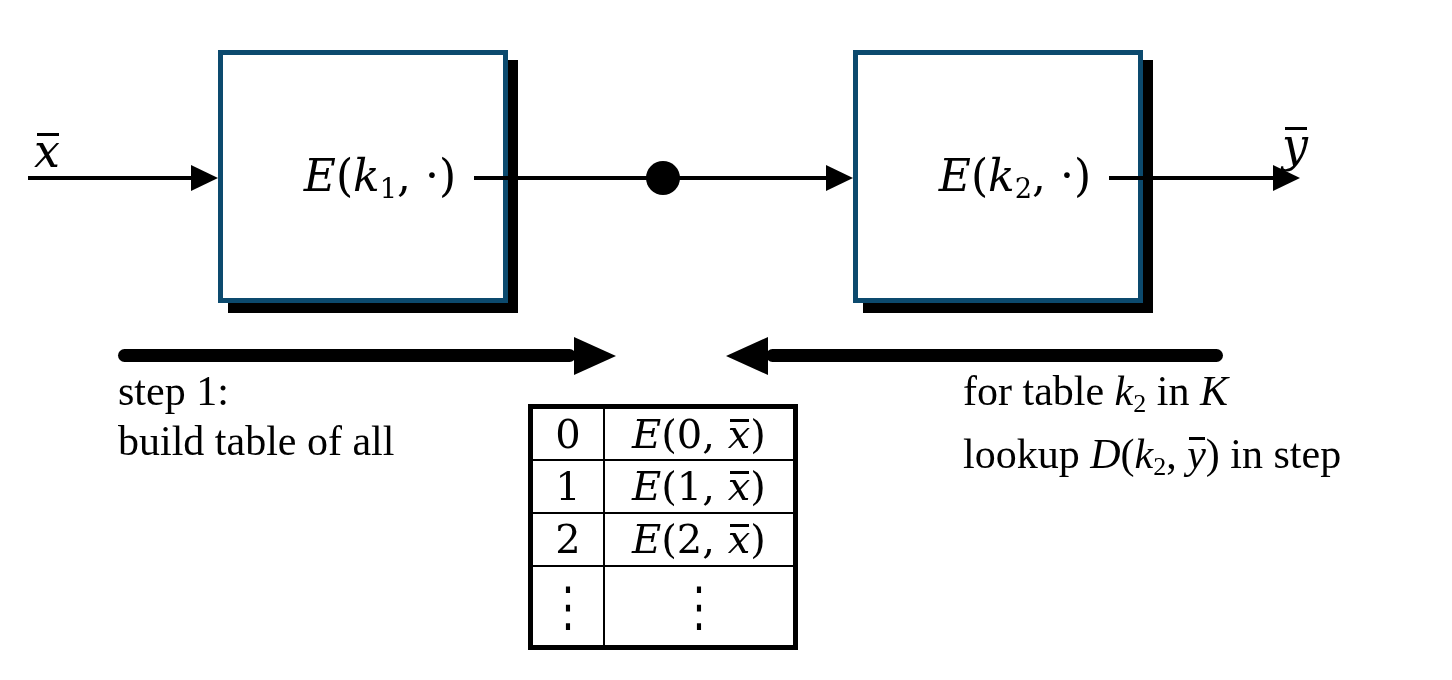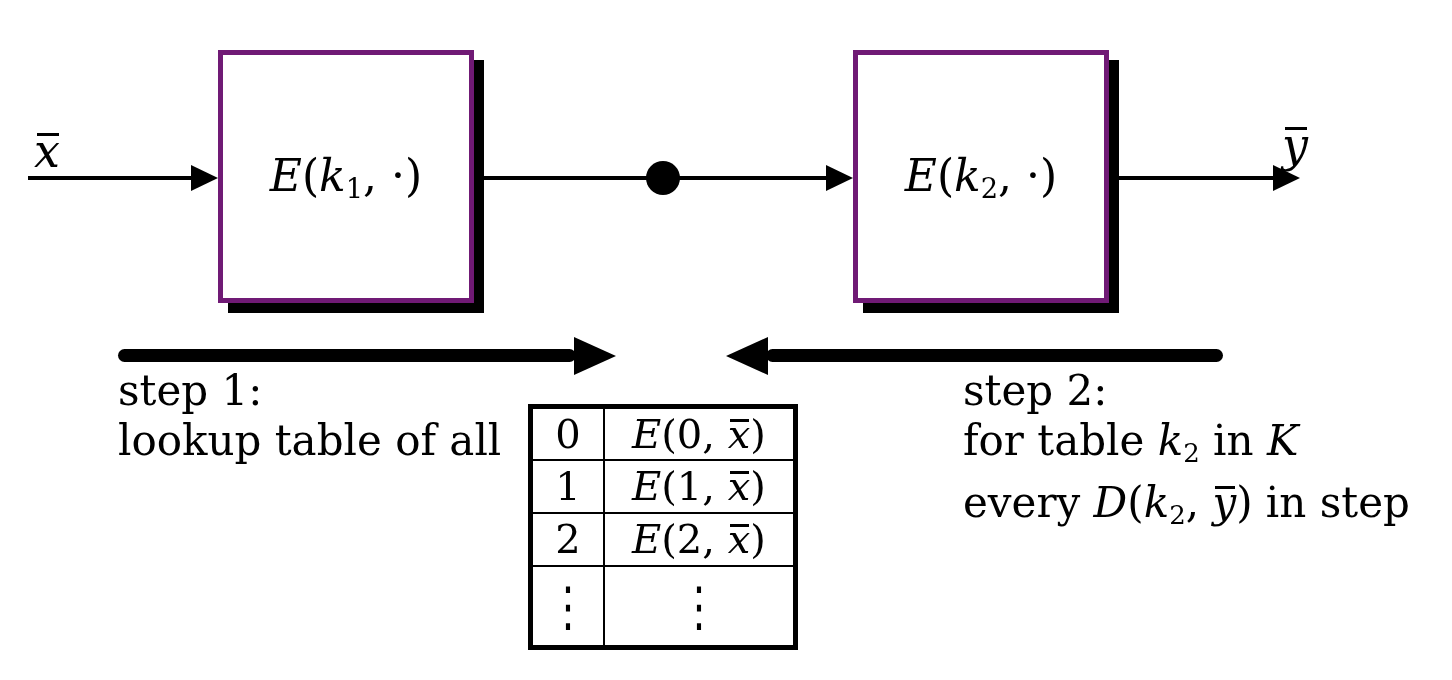--- a/index.html
+++ b/index.html
@@ -1,22 +1,22 @@
 <!DOCTYPE html>
 <html><head>
 <meta charset="utf-8">
 <style>
   html,body{margin:0;padding:0;background:#ffffff;}
   body{width:1452px;height:680px;font-family:"DejaVu Serif","Liberation Serif",serif;color:#000;}
   .stage{position:relative;width:1452px;height:680px;overflow:hidden;background:#fff;}
 
   
-  .ebox{position:absolute;top:50px;width:246px;height:243px;border:5px solid #701a75;background:#fff;
+  .ebox{position:absolute;top:50px;width:246px;height:243px;border:5px solid #0c4a6e;background:#fff;
         box-shadow:10px 10px 0 #000;display:flex;align-items:center;justify-content:center;
-        font-size:44px;}
+        font-size:44px;padding-left:34px;}
   .ebox.b1{left:218px;}
   .ebox.b2{left:853px;text-align:right;}
 
   
   .hline{position:absolute;height:4px;background:#000;top:176px;}
   .l-in{left:28px;width:165px;}
   .l-mid{left:474px;width:355px;}
   .l-out{left:1109px;width:168px;}
 
   
@@ -38,21 +38,21 @@
   
   .tbar{position:absolute;top:349px;height:13px;background:#000;border-radius:7px;}
   .tbar.s1{left:118px;width:458px;}
   .tbar.s2{left:766px;width:457px;}
   .thead{position:absolute;top:337px;width:0;height:0;
          border-top:19px solid transparent;border-bottom:19px solid transparent;}
   .thead.r{left:574px;border-left:42px solid #000;}   
   .thead.l{left:726px;border-right:42px solid #000;}  
 
   
-  .caption{position:absolute;font-size:42px;line-height:50px;white-space:nowrap;}
+  .caption{position:absolute;font-size:42px;line-height:50px;white-space:nowrap;font-family:Liberation Serif, serif;}
   .caption.c1{left:118px;top:366px;}
   .caption.c2{left:963px;top:366px;}
 
   
   .ktable{position:absolute;left:528px;top:404px;border-collapse:collapse;background:#fff;}
   .ktable td{border:2px solid #000;text-align:center;vertical-align:middle;
              font-size:40px;padding:0;}
   .ktable{border:5px solid #000;}
   .ktable td.k{width:70px;}
   .ktable td.v{width:188px;}
@@ -92,27 +92,26 @@
   <div class="wlabel y"><span class="it ov">y</span></div>
 
   <div class="tbar s1"></div>
   <div class="thead r"></div>
 
   <div class="tbar s2"></div>
   <div class="thead l"></div>
 
   <div class="caption c1">
     <div>step 1:</div>
-    <div>lookup table of all</div>
+    <div>build table of all</div>
   </div>
 
   <div class="caption c2">
-    <div>step 2:</div>
     <div><span>for table </span><span class="it">k</span><span class="sb">2</span><span> in </span><span class="it">K</span></div>
-    <div><span>every </span><span class="it">D</span><span>(</span><span class="it">k</span><span class="sb">2</span><span>, </span><span class="it ov">y</span><span>) in step</span></div>
+    <div><span>lookup </span><span class="it">D</span><span>(</span><span class="it">k</span><span class="sb">2</span><span>, </span><span class="it ov">y</span><span>) in step</span></div>
   </div>
 
   <table class="ktable">
     <tbody>
       <tr class="r">
         <td class="k">0</td>
         <td class="v"><span class="it">E</span><span>(0, </span><span class="it ov">x</span><span>)</span></td>
       </tr>
       <tr class="r">
         <td class="k">1</td>

